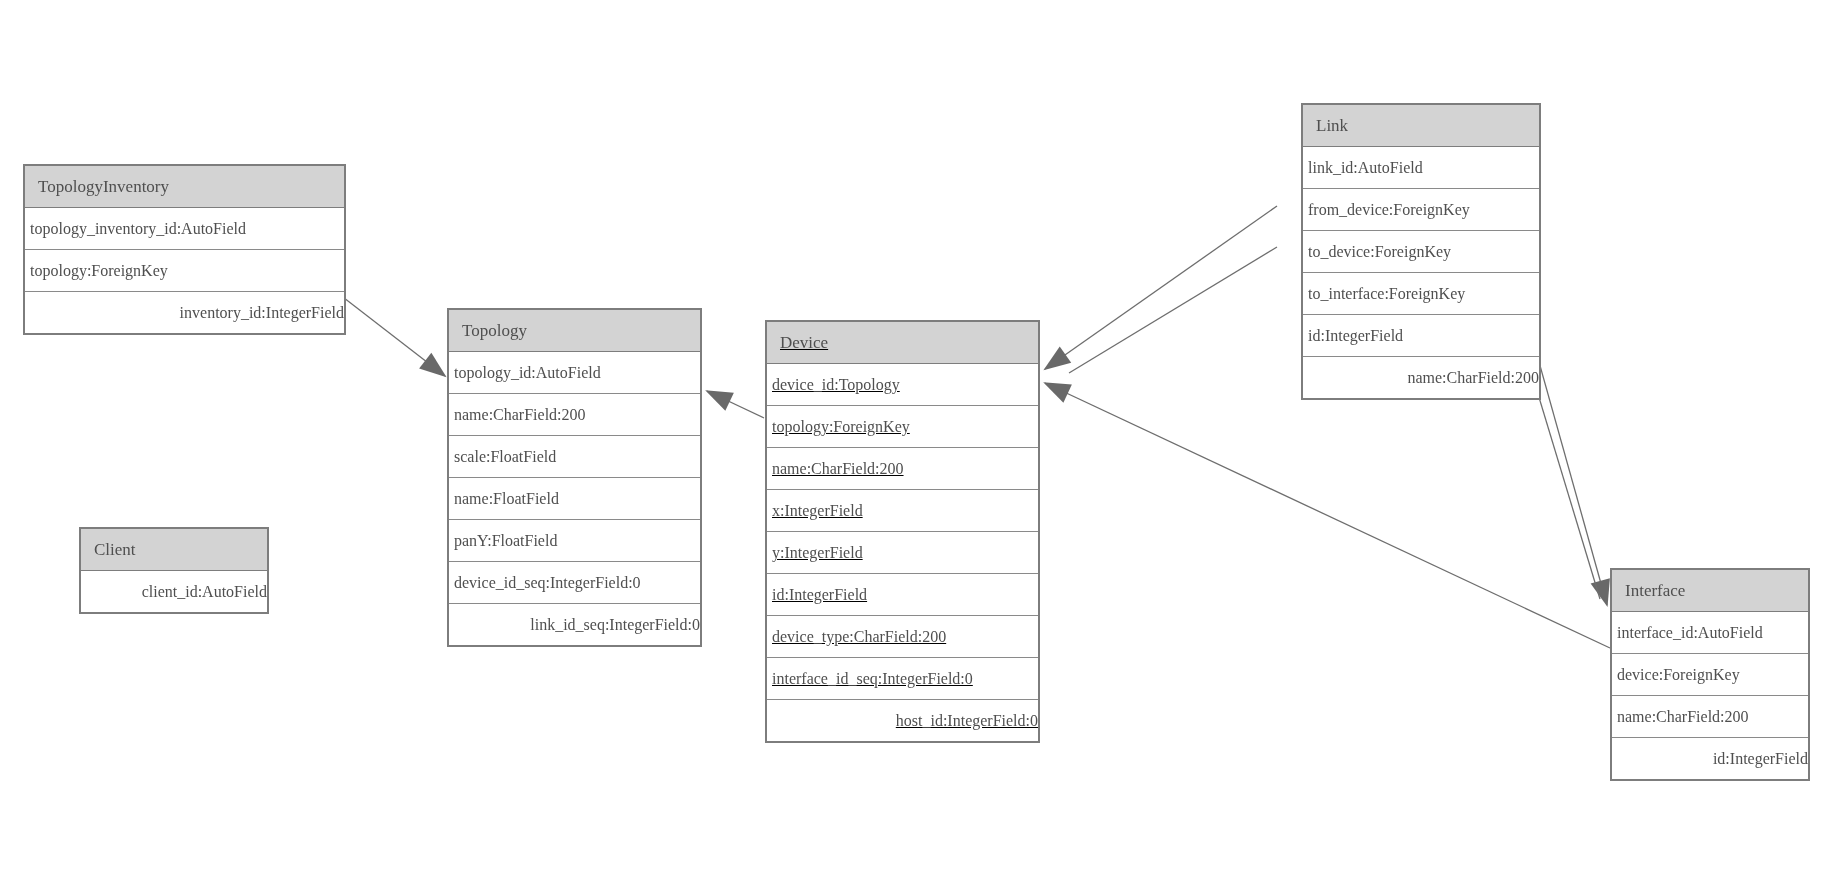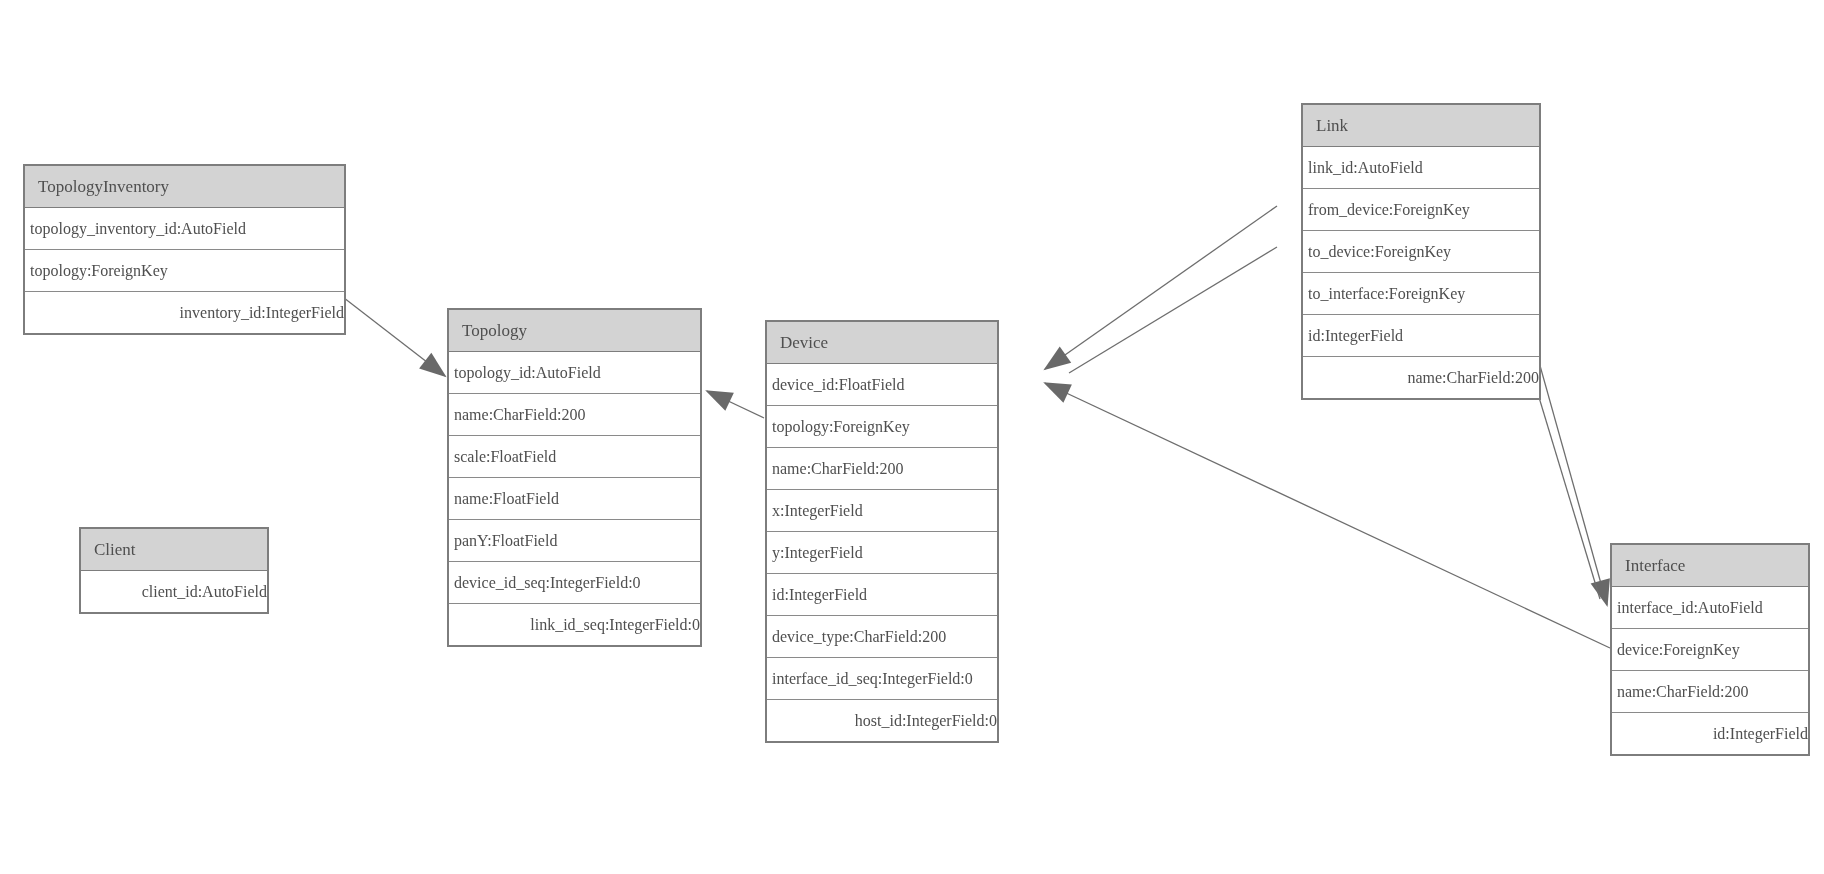--- a/index.html
+++ b/index.html
@@ -98,44 +98,44 @@
     <div class="entity-row">panY:FloatField</div>
     <div class="entity-row">device_id_seq:IntegerField:0</div>
     <div class="entity-row">link_id_seq:IntegerField:0</div>
   </div>
 
   <div class="entity" style="left:79px; top:527px; width:190px;">
     <div class="entity-header">Client</div>
     <div class="entity-row">client_id:AutoField</div>
   </div>
 
-  <div class="entity" style="left:765px; top:320px; width:234px;">
+  <div class="entity" style="left:765px; top:320px; width:275px;text-decoration:underline;">
     <div class="entity-header">Device</div>
-    <div class="entity-row">device_id:FloatField</div>
+    <div class="entity-row">device_id:Topology</div>
     <div class="entity-row">topology:ForeignKey</div>
     <div class="entity-row">name:CharField:200</div>
     <div class="entity-row">x:IntegerField</div>
     <div class="entity-row">y:IntegerField</div>
     <div class="entity-row">id:IntegerField</div>
     <div class="entity-row">device_type:CharField:200</div>
     <div class="entity-row">interface_id_seq:IntegerField:0</div>
     <div class="entity-row">host_id:IntegerField:0</div>
   </div>
 
   <div class="entity" style="left:1277px; top:103px; width:240px;margin-left:24px;">
     <div class="entity-header">Link</div>
     <div class="entity-row">link_id:AutoField</div>
     <div class="entity-row">from_device:ForeignKey</div>
     <div class="entity-row">to_device:ForeignKey</div>
     <div class="entity-row">to_interface:ForeignKey</div>
     <div class="entity-row">id:IntegerField</div>
     <div class="entity-row">name:CharField:200</div>
   </div>
 
-  <div class="entity" style="left:1610px; top:543px; width:200px;">
+  <div class="entity" style="left:1610px; top:568px; width:200px;">
     <div class="entity-header">Interface</div>
     <div class="entity-row">interface_id:AutoField</div>
     <div class="entity-row">device:ForeignKey</div>
     <div class="entity-row">name:CharField:200</div>
     <div class="entity-row">id:IntegerField</div>
   </div>
 
 </div>
 
 </body></html>

